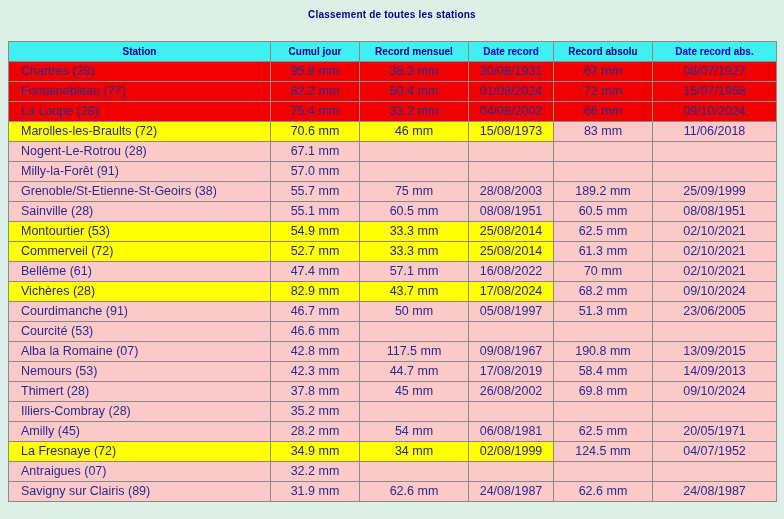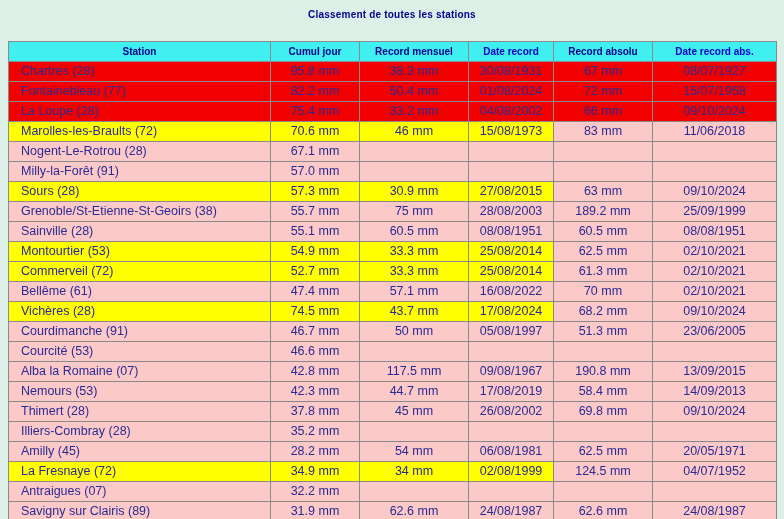--- a/index.html
+++ b/index.html
@@ -120,28 +120,20 @@
           <td></td>
         </tr>
         <tr class="hl-pink">
           <td class="station">Milly-la-Forêt (91)</td>
           <td>57.0 mm</td>
           <td></td>
           <td></td>
           <td></td>
           <td></td>
         </tr>
-        <tr class="hl-yellow">
-          <td class="station">Sours (28)</td>
-          <td>57.3 mm</td>
-          <td>30.9 mm</td>
-          <td>27/08/2015</td>
-          <td>63 mm</td>
-          <td>09/10/2024</td>
-        </tr>
         <tr class="hl-pink">
           <td class="station">Grenoble/St-Etienne-St-Geoirs (38)</td>
           <td>55.7 mm</td>
           <td>75 mm</td>
           <td>28/08/2003</td>
           <td>189.2 mm</td>
           <td>25/09/1999</td>
         </tr>
         <tr class="hl-pink">
           <td class="station">Sainville (28)</td>
@@ -170,21 +162,21 @@
         <tr class="hl-pink">
           <td class="station">Bellême (61)</td>
           <td>47.4 mm</td>
           <td>57.1 mm</td>
           <td>16/08/2022</td>
           <td>70 mm</td>
           <td>02/10/2021</td>
         </tr>
         <tr class="hl-yellow">
           <td class="station">Vichères (28)</td>
-          <td>74.5 mm</td>
+          <td>82.9 mm</td>
           <td>43.7 mm</td>
           <td>17/08/2024</td>
           <td>68.2 mm</td>
           <td>09/10/2024</td>
         </tr>
         <tr class="hl-pink">
           <td class="station">Courdimanche (91)</td>
           <td>46.7 mm</td>
           <td>50 mm</td>
           <td>05/08/1997</td>

